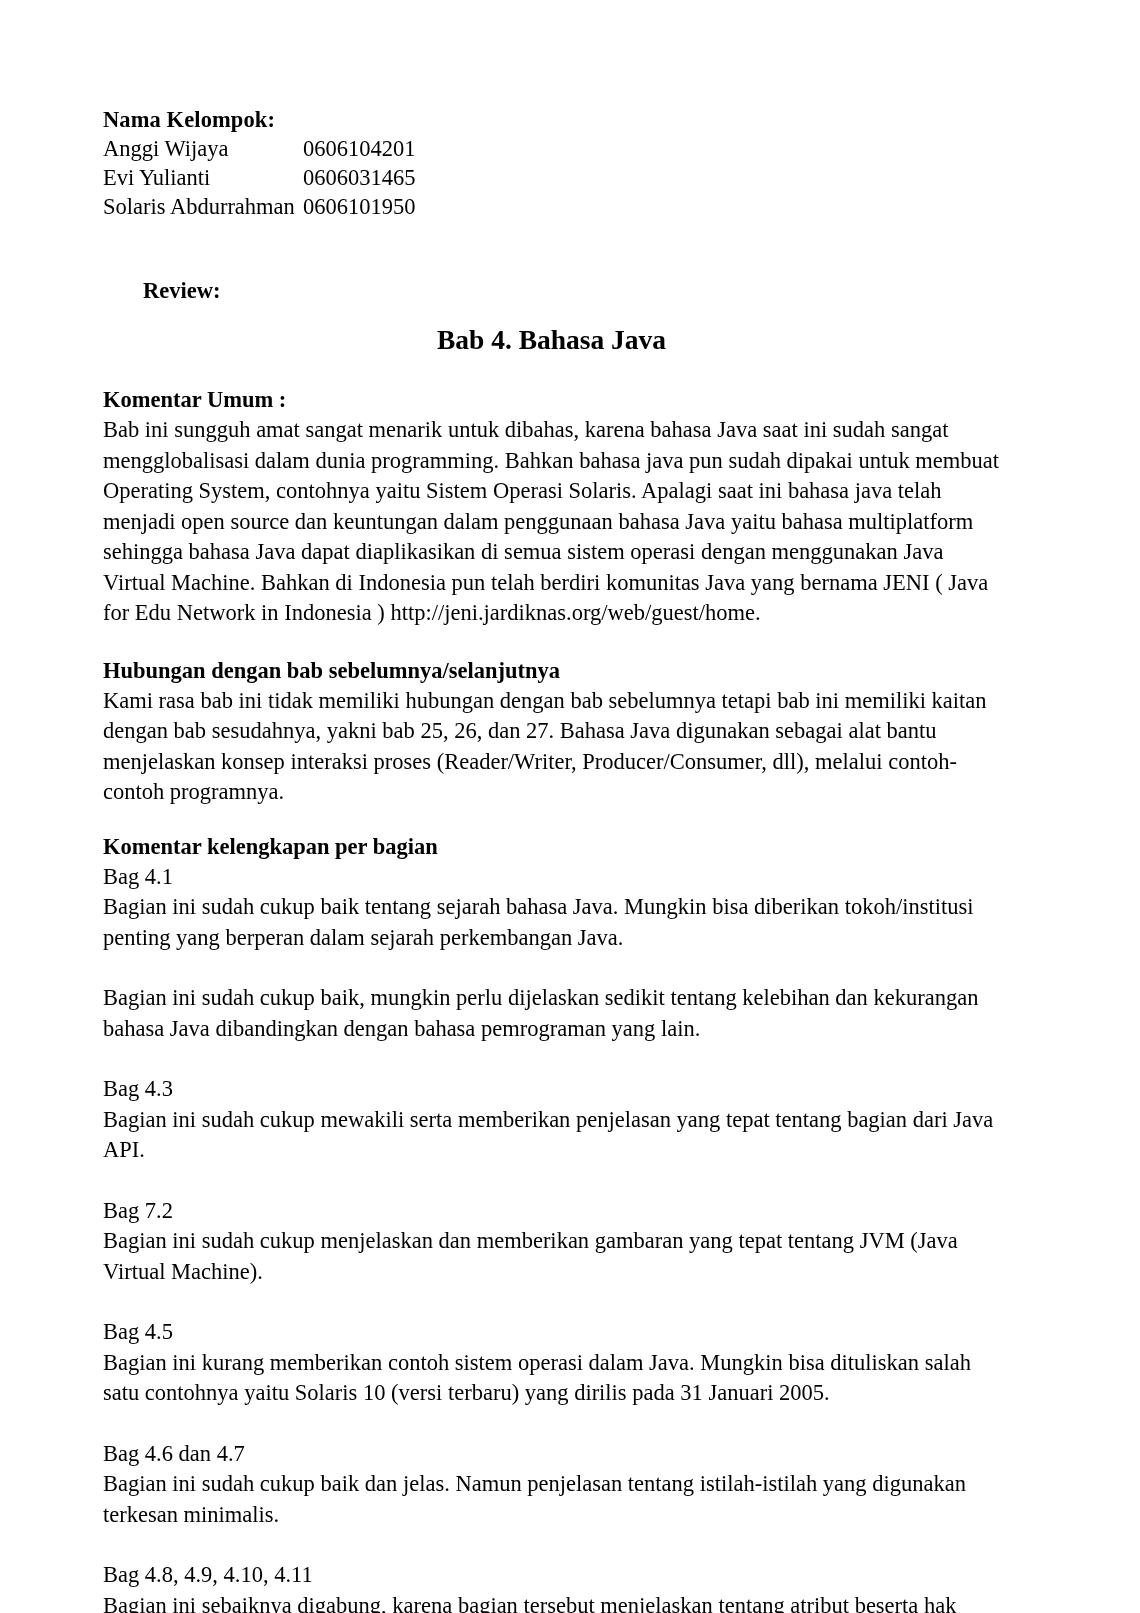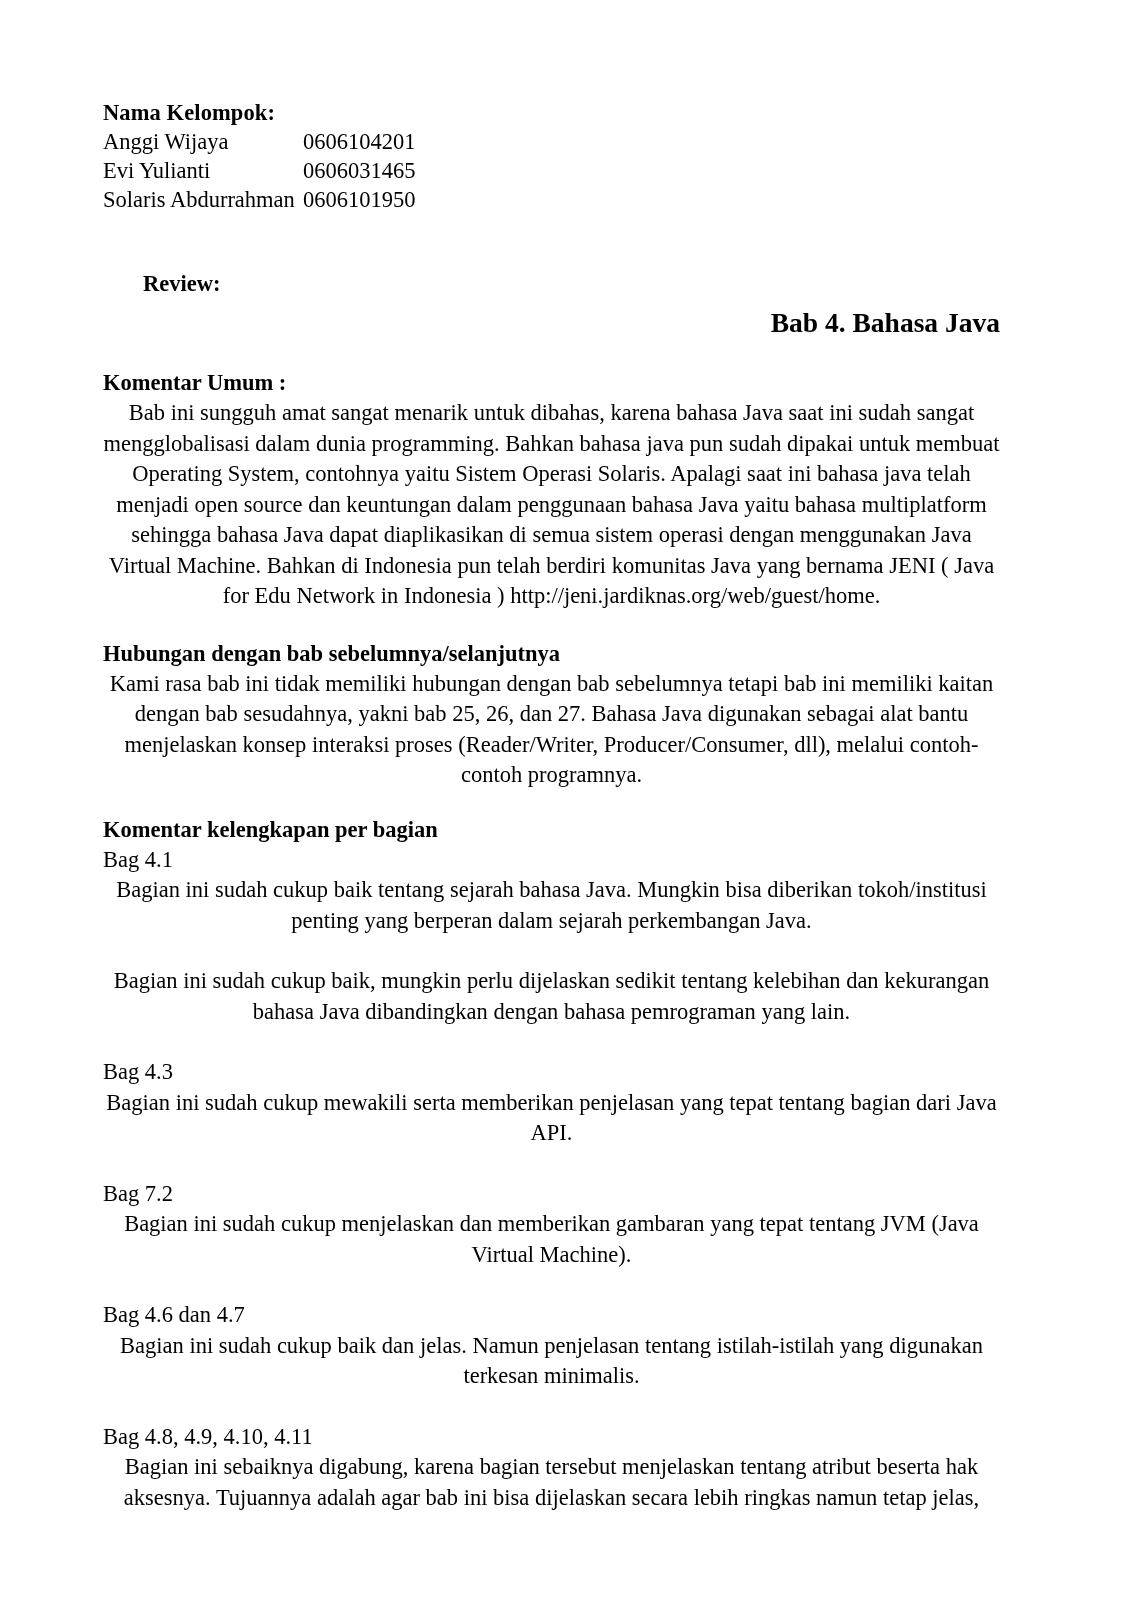--- a/index.html
+++ b/index.html
@@ -24,20 +24,21 @@
     top: 98px;
     width: 897px;
   }
 
   
   .block-heading {
     font-weight: bold;
     font-size: 22.5px;
     line-height: 29px;
     letter-spacing: 0.1px;
+    margin-top: 7px;
   }
   .names {
     margin-top: 0;
   }
   .name-row {
     font-size: 22.5px;
     line-height: 29px;
     white-space: nowrap;
   }
   .name-row .nm {
@@ -53,40 +54,40 @@
     font-weight: bold;
     font-size: 22.5px;
     line-height: 29px;
     margin-top: 55px;
     margin-left: 40px;
   }
   .doc-title {
     font-weight: bold;
     font-size: 27.5px;
     line-height: 36px;
-    text-align: right;
-    margin-top: 7px;
+    text-align: center;
+    margin-top: 17px;
   }
 
   
   .section {
     margin-top: 27px;
   }
   .section.tight {
     margin-top: 24px;
   }
   .sec-heading {
     font-weight: bold;
     font-size: 22.5px;
     line-height: 30px;
   }
   .para {
     font-size: 22.5px;
     line-height: 30.5px;
-    text-align: center;
+    text-align: left;
   }
   .sub-label {
     font-size: 22.5px;
     line-height: 30.5px;
   }
   .subsection {
     margin-top: 30px;
   }
   .subsection.first {
     margin-top: 0;
@@ -142,20 +143,24 @@
       <div class="subsection">
         <div class="sub-label">Bag 4.3</div>
         <div class="para">Bagian ini sudah cukup mewakili serta memberikan penjelasan yang tepat tentang bagian dari Java API.</div>
       </div>
 
       <div class="subsection">
         <div class="sub-label">Bag 7.2</div>
         <div class="para">Bagian ini sudah cukup menjelaskan dan memberikan gambaran yang tepat tentang JVM (Java Virtual Machine).</div>
       </div>
 
+      <div class="subsection">
+        <div class="sub-label">Bag 4.5</div>
+        <div class="para">Bagian ini kurang memberikan contoh sistem operasi dalam Java. Mungkin bisa dituliskan salah satu contohnya yaitu Solaris 10 (versi terbaru) yang dirilis pada 31 Januari 2005.</div>
+      </div>
 
       <div class="subsection">
         <div class="sub-label">Bag 4.6 dan 4.7</div>
         <div class="para">Bagian ini sudah cukup baik dan jelas. Namun penjelasan tentang istilah-istilah yang digunakan terkesan minimalis.</div>
       </div>
 
       <div class="subsection">
         <div class="sub-label">Bag 4.8, 4.9, 4.10, 4.11</div>
         <div class="para">Bagian ini sebaiknya digabung, karena bagian tersebut menjelaskan tentang atribut beserta hak aksesnya. Tujuannya adalah agar bab ini bisa dijelaskan secara lebih ringkas namun tetap jelas,</div>
       </div>

